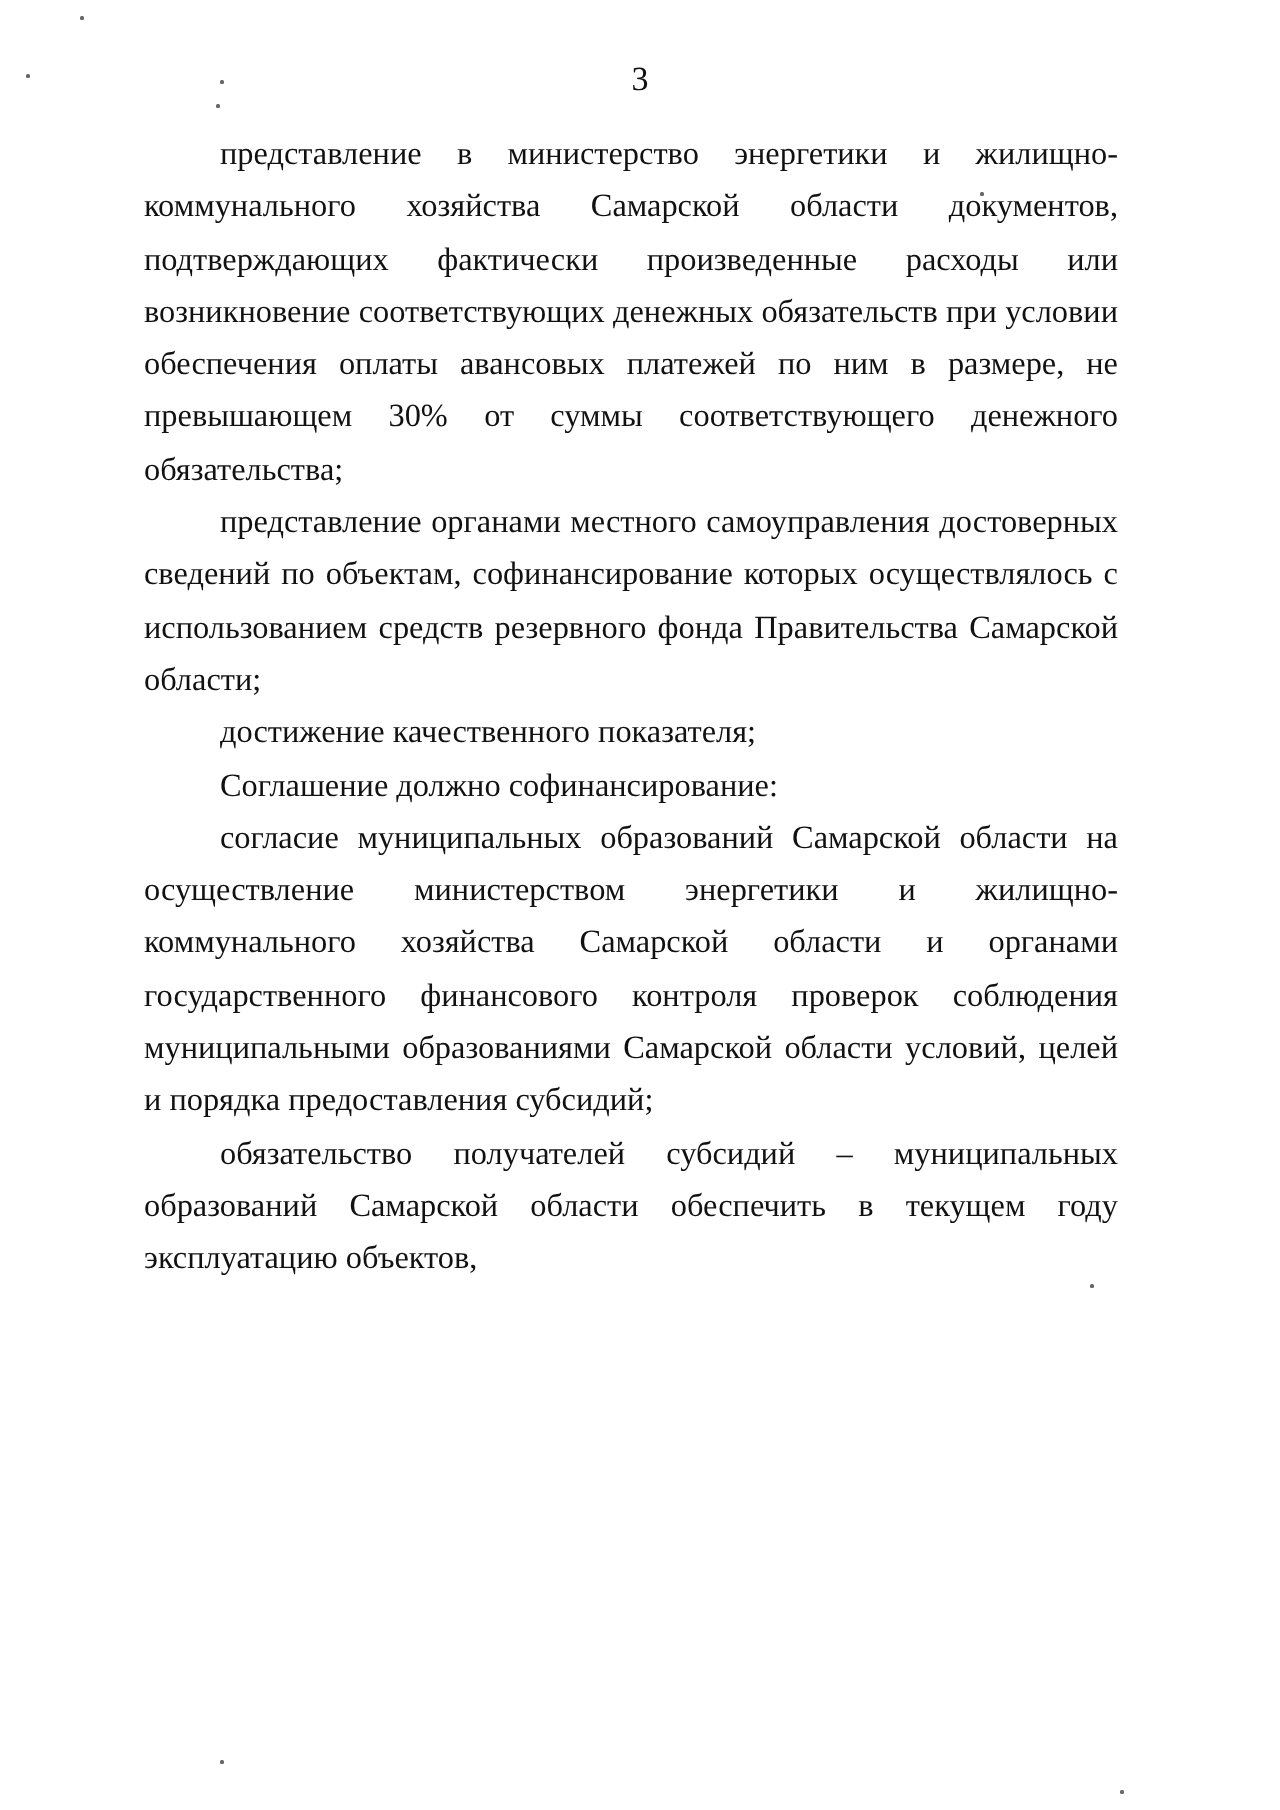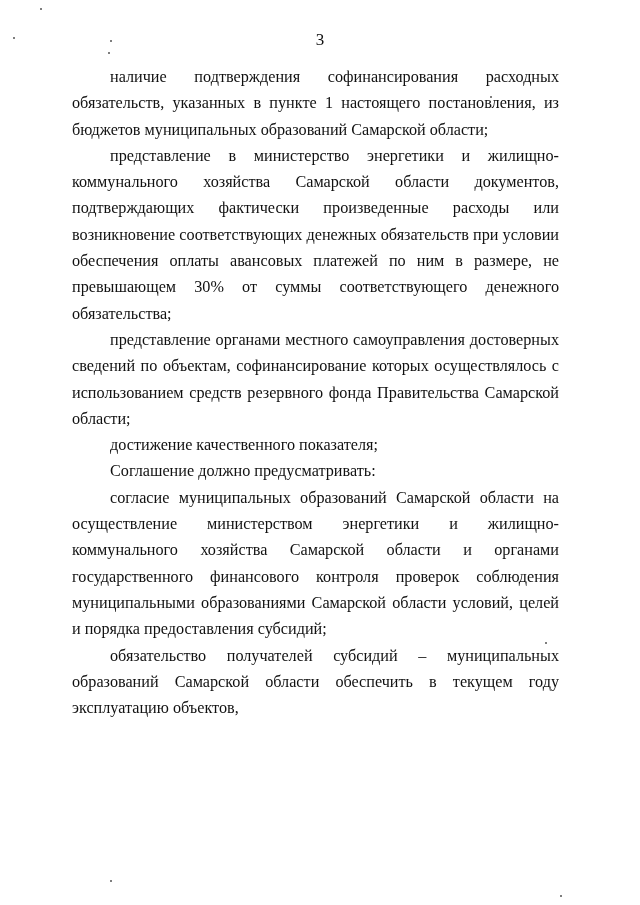--- a/index.html
+++ b/index.html
@@ -23,25 +23,24 @@
   }
   .speck { position: absolute; width: 1.5px; height: 1.5px; background: #666; border-radius: 50%; }
 </style>
 </head>
 <body>
 
 <div class="page">
   <div class="page-number">3</div>
 
   <div class="body-text">
-    <p class="para">наличие подтверждения софинансирования расходных обязательств, указанных в пункте 1 настоящего постановления, из бюджетов муниципальных образований Самарской области;</p>
     <p class="para">представление в министерство энергетики и жилищно-коммунального хозяйства Самарской области документов, подтверждающих фактически произведенные расходы или возникновение соответствующих денежных обязательств при условии обеспечения оплаты авансовых платежей по ним в размере, не превышающем 30% от суммы соответствующего денежного обязательства;</p>
     <p class="para">представление органами местного самоуправления достоверных сведений по объектам, софинансирование которых осуществлялось с использованием средств резервного фонда Правительства Самарской области;</p>
     <p class="para">достижение качественного показателя;</p>
-    <p class="para">Соглашение должно предусматривать:</p>
+    <p class="para">Соглашение должно софинансирование:</p>
     <p class="para">согласие муниципальных образований Самарской области на осуществление министерством энергетики и жилищно-коммунального хозяйства Самарской области и органами государственного финансового контроля проверок соблюдения муниципальными образованиями Самарской области условий, целей и порядка предоставления субсидий;</p>
     <p class="para">обязательство получателей субсидий – муниципальных образований Самарской области обеспечить в текущем году эксплуатацию объектов,</p>
   </div>
 
   <span class="speck" style="left:40px;top:8px;"></span>
   <span class="speck" style="left:13px;top:37px;"></span>
   <span class="speck" style="left:110px;top:40px;"></span>
   <span class="speck" style="left:108px;top:52px;"></span>
   <span class="speck" style="left:490px;top:96px;"></span>
   <span class="speck" style="left:545px;top:642px;"></span>

